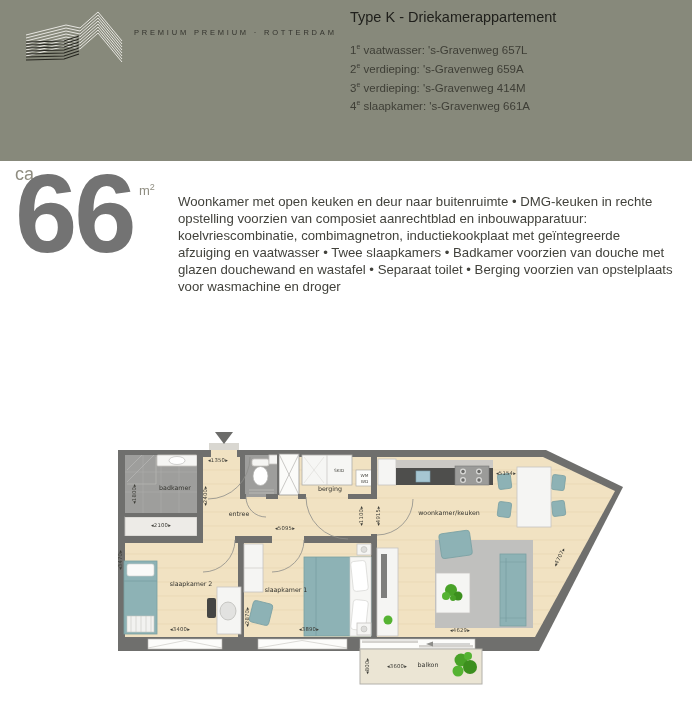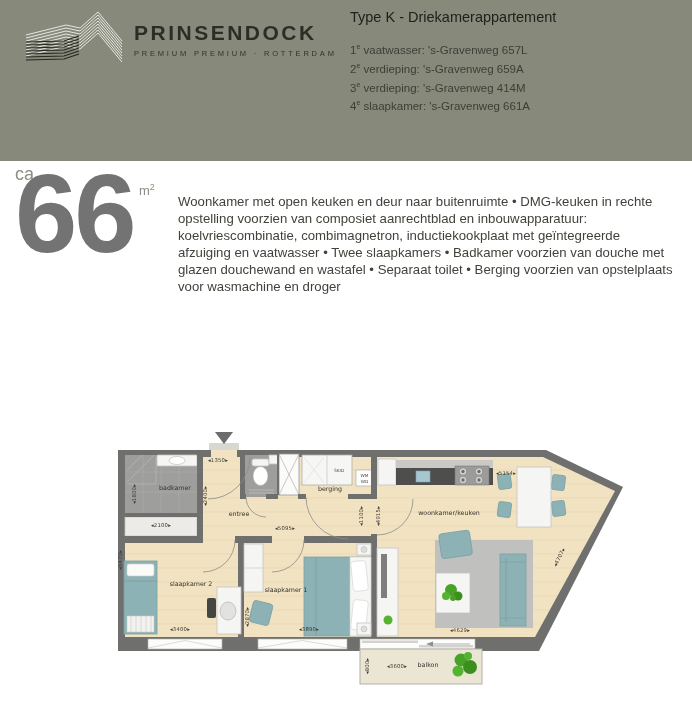--- a/index.html
+++ b/index.html
@@ -61,21 +61,20 @@
         <polyline points="2,34 40,33 55,28"></polyline>
         <polyline points="2,37 40,36 55,31"></polyline>
         <polyline points="2,40 40,39 55,34"></polyline>
         <polyline points="2,43 40,42 55,37"></polyline>
         <polyline points="2,46 40,45 55,40"></polyline>
         <polyline points="2,49 40,48 55,43"></polyline>
         <polyline points="2,52 40,51 55,46"></polyline>
       </g>
     </svg>
     <div class="logo-text">
-      <div class="brand-name">PRINSENDOCK</div>
       <div class="brand-tagline">PREMIUM PREMIUM · ROTTERDAM</div>
     </div>
   </div>
 
   <div class="typeblock">
     <h1 class="type-title"><span class="b">Type K -</span><span> Driekamerappartement</span></h1>
     <div class="floor-line"><span>1</span><sup>e</sup><span> vaatwasser: 's-Gravenweg 657L</span></div>
     <div class="floor-line"><span>2</span><sup>e</sup><span> verdieping: 's-Gravenweg 659A</span></div>
     <div class="floor-line"><span>3</span><sup>e</sup><span> verdieping: 's-Gravenweg 414M</span></div>
     <div class="floor-line"><span>4</span><sup>e</sup><span> slaapkamer: 's-Gravenweg 661A</span></div>

